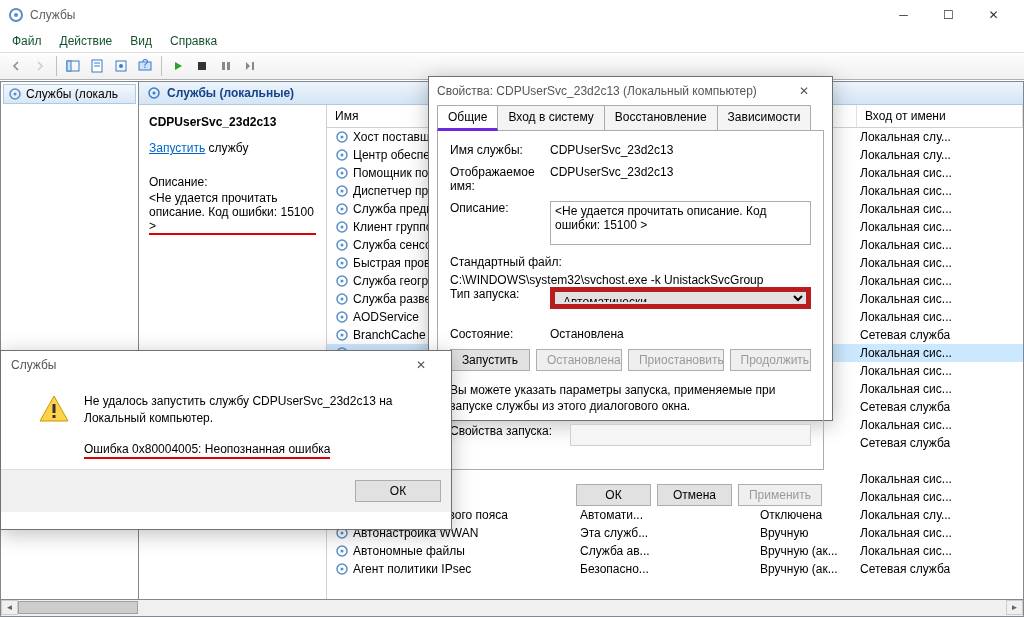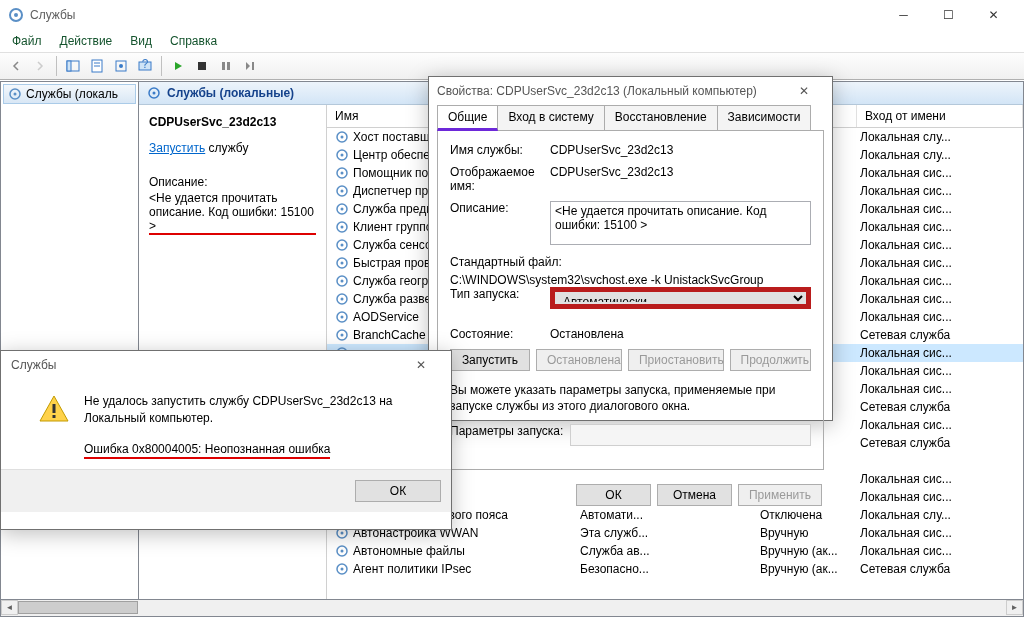--- a/index.html
+++ b/index.html
@@ -587,21 +587,21 @@
         <div class="val">Остановлена</div>
       </div>
     <div class="btnrow">
       <div class="btn">Запустить</div>
       <div class="btn disabled">Остановлена</div>
       <div class="btn disabled">Приостановить</div>
       <div class="btn disabled">Продолжить</div>
     </div>
     <div class="hint">Вы можете указать параметры запуска, применяемые при запуске службы из этого диалогового окна.</div>
     <div class="fld" style="margin-top:10px">
-        <div class="lbl" style="width:120px">Параметры запуска:</div>
+        <div class="lbl" style="width:120px">Свойства запуска:</div>
         <input class="paraminput" disabled="" style="">
       </div>
   </div>
   <div class="dlg-footer">
     <div class="btn" style="min-width:75px">ОК</div>
     <div class="btn" style="min-width:75px">Отмена</div>
     <div class="btn disabled" style="min-width:75px">Применить</div>
   </div>
 </div>
 

